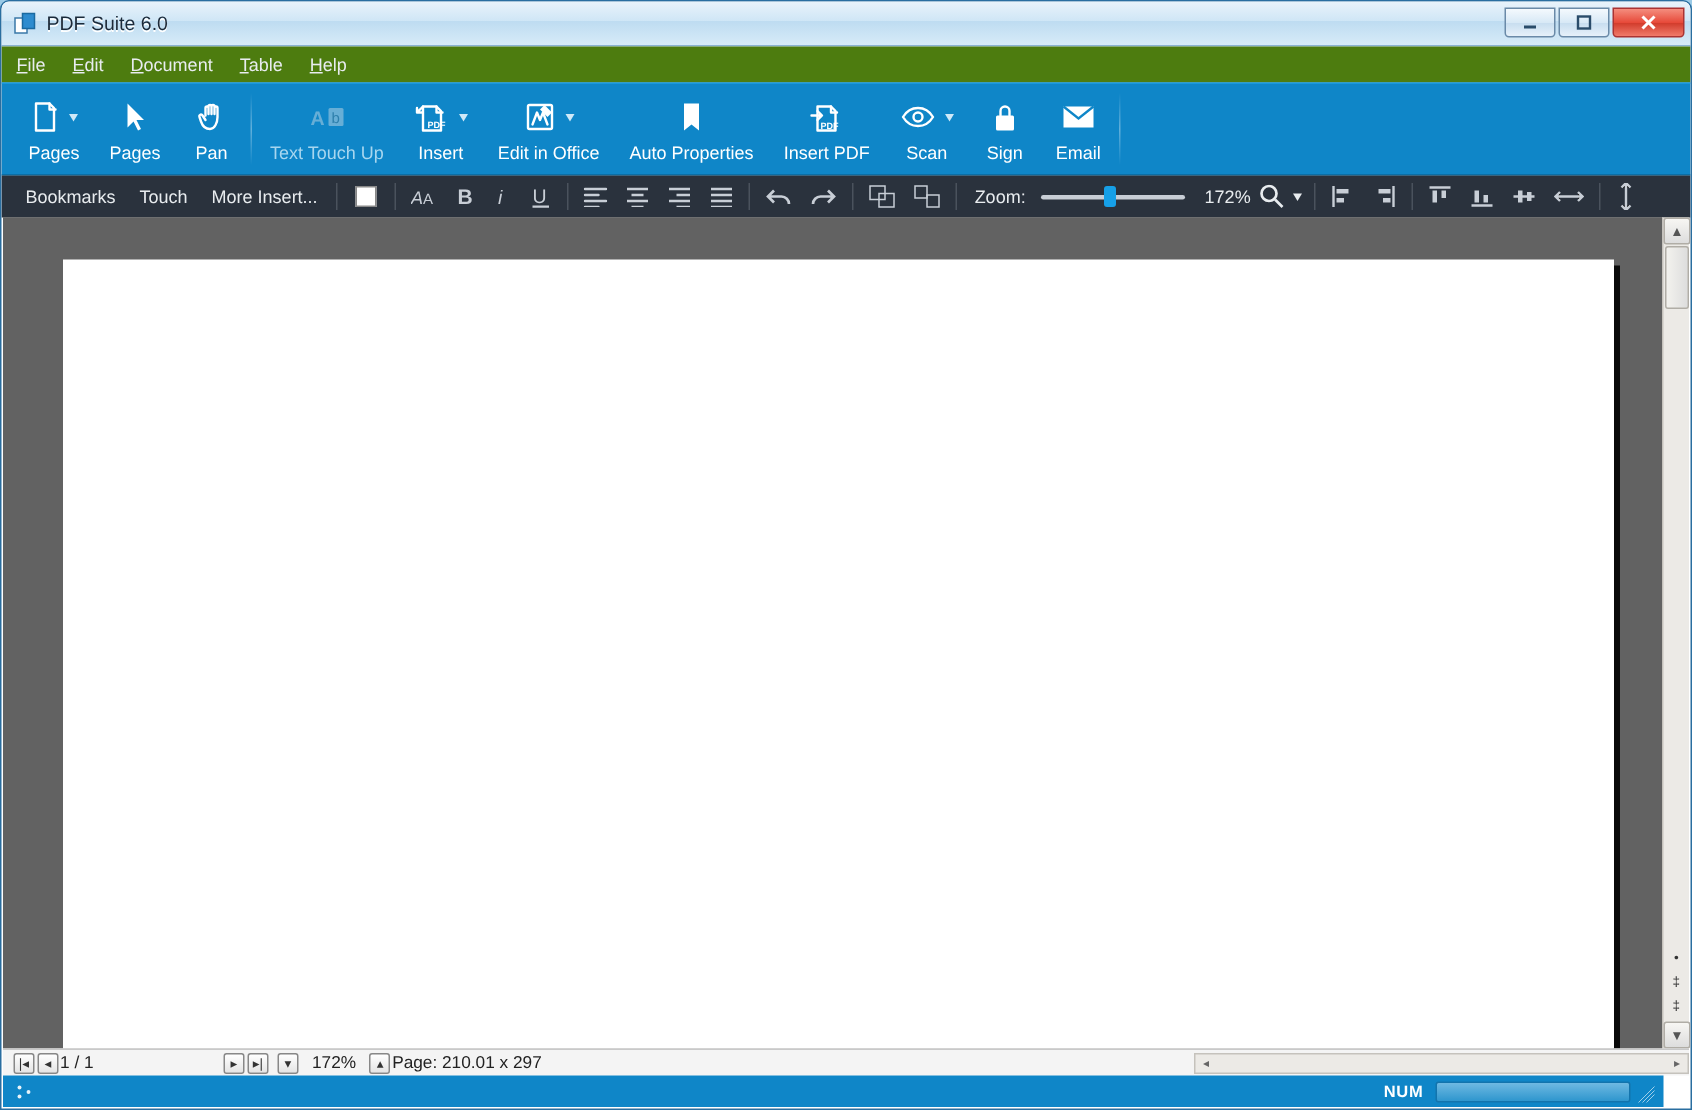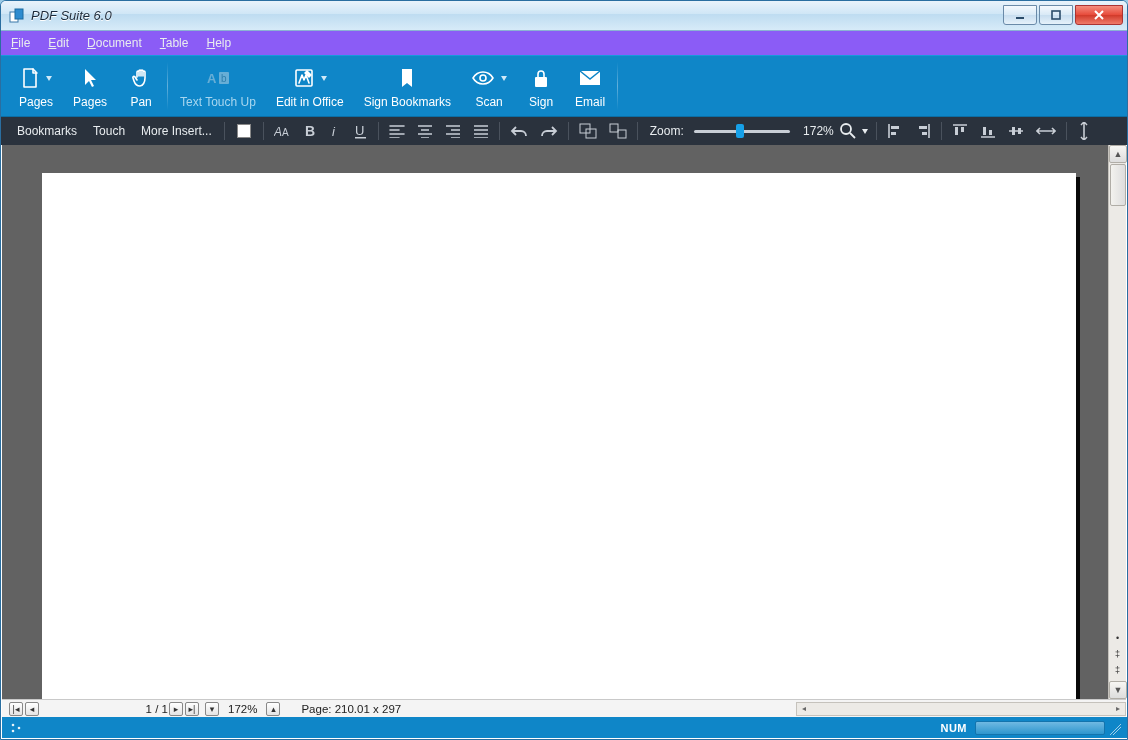--- a/index.html
+++ b/index.html
@@ -20,21 +20,20 @@
     border-radius: 6px 6px 0 0;
     overflow: hidden;
   }
   
   .titlebar {
     height: 30px;
     background: linear-gradient(180deg,#e9f3fb 0%, #cfe6f6 45%, #bedcf1 46%, #d7ebf8 100%);
     display: flex; align-items: center;
     padding: 0 4px 0 8px;
     border-bottom: 1px solid #8ab3d2;
-    font-style: italic;
   }
   .titlebar .appicon {
     width: 16px; height: 16px; margin-right: 6px;
     display:inline-flex; align-items:center; justify-content:center;
   }
   .titlebar .title {
     color: #1b2a3a; font-size: 13px;
     text-shadow: 0 1px 0 #fff;
   }
   .titlebar .spacer { flex: 1; }
@@ -53,21 +52,21 @@
   .winbtn.close {
     width: 48px;
     background: linear-gradient(180deg,#f48d7e 0%, #e74a3a 50%, #d13a2a 51%, #f07a6a 100%);
     border-color:#a33; color:#fff;
   }
   .winbtn svg { pointer-events:none; }
 
   
   .menubar {
     height: 24px;
-    background: #8b5cf6;
+    background: #4d7c0f;
     display:flex; align-items:center;
     padding: 0 10px;
     color:#e8ecef;
     gap: 18px;
     font-size: 12px;
   }
   .menubar .menuitem { cursor:default; }
   .menubar .menuitem .ul { text-decoration: underline; }
 
   
@@ -188,40 +187,40 @@
     color:#222;
   }
   .pagenav .pnbtn {
     width:14px; height:14px;
     border:1px solid #888; border-radius:2px;
     background:linear-gradient(180deg,#fff,#e4e4e4);
     display:flex;align-items:center;justify-content:center;
     margin: 0 1px;
     font-size:9px; color:#333;
   }
-  .pagenav .pnlabel { width: 128px; text-align:right;}
-  .pagenav .pginfo { margin-left: 20px;}
+  .pagenav .pnlabel { width: 108px; text-align:left;}
+  .pagenav .pginfo { }
   .pagenav .hscroll-region{
     flex:1; height:16px; margin-left:auto;
     display:flex; align-items:center; justify-content:flex-end;
   }
   .pagenav .hsbar{
     width: 330px; height:14px;
     background:#eceae6; border:1px solid #c5c2bc;
     position:relative; display:flex; align-items:center;
   }
   .pagenav .hsbar .harrow{
     width:14px;height:12px;display:flex;align-items:center;justify-content:center;
     font-size:8px;color:#666;
   }
   .pagenav .hsbar .spc{flex:1;}
 
   
   .statusbar {
-    position:absolute; left:1px; right:0; bottom:1px;
+    position:absolute; left:1px; right:18px; bottom:1px;
     height: 21px;
     background: #0f86c8;
     display:flex; align-items:center;
     color:#fff;
     padding: 0 6px;
     font-size: 11px;
   }
   .statusbar .lefticon{ width:16px; height:16px; display:flex;align-items:center;justify-content:center; opacity:.9;}
   .statusbar .spacer{flex:1;}
   .statusbar .num{ font-weight:bold; letter-spacing:.5px;}
@@ -322,36 +321,59 @@
           <svg width="26" height="20" viewBox="0 0 26 20">
             <text x="2" y="15" font-size="13" font-weight="bold" fill="#cfe9f8">A</text>
             <rect x="14" y="4" width="10" height="12" rx="1" fill="#cfe9f8"></rect>
             <text x="16" y="14" font-size="10" fill="#0f86c8">b</text>
           </svg>
         </span>
         <span class="rlabel">Text Touch Up</span>
       </div>
       <div class="ribbtn">
         <span class="ricon">
+          <svg width="24" height="22" viewBox="0 0 24 22">
+              <path class="ic" d="M6 4h9l3 3v13H6z"></path>
+              <path class="ic" d="M15 4v4h4"></path>
+              <path class="ic" d="M2 8l4-4M2 8h3M2 8v-3"></path>
+              <text x="9" y="18" font-size="6" fill="#fff" font-weight="bold">PDF</text>
+            </svg>
+          <span class="dd-caret"></span>
+        </span>
+        <span class="rlabel">Insert</span>
+      </div>
+      <div class="ribbtn">
+        <span class="ricon">
           <svg width="22" height="22" viewBox="0 0 22 22">
               <rect class="ic" x="3" y="3" width="16" height="16" rx="1"></rect>
               <path class="ic" d="M6 16l3-8 2 5 2-5 3 8"></path>
               <path class="ic fill" d="M14 3l5 5-3 3-5-5z"></path>
             </svg>
           <span class="dd-caret"></span>
         </span>
         <span class="rlabel">Edit in Office</span>
       </div>
       <div class="ribbtn">
         <span class="ricon">
           <svg width="18" height="22" viewBox="0 0 18 22">
               <path class="ic fill" d="M4 2h10v18l-5-4-5 4z"></path>
             </svg>
         </span>
-        <span class="rlabel">Sign Bookmarks</span>
+        <span class="rlabel">Auto Properties</span>
+      </div>
+      <div class="ribbtn">
+        <span class="ricon">
+          <svg width="24" height="22" viewBox="0 0 24 22">
+              <path class="ic" d="M6 4h9l3 3v13H6z"></path>
+              <path class="ic" d="M15 4v4h4"></path>
+              <path class="ic" d="M2 10h6M6 7l3 3-3 3"></path>
+              <text x="8" y="19" font-size="6" fill="#fff" font-weight="bold">PDF</text>
+            </svg>
+        </span>
+        <span class="rlabel">Insert PDF</span>
       </div>
       <div class="ribbtn">
         <span class="ricon">
           <svg width="24" height="16" viewBox="0 0 24 16">
               <path class="ic" d="M2 8c3-5 7-6 10-6s7 1 10 6c-3 5-7 6-10 6S5 13 2 8z"></path>
               <circle class="ic" cx="12" cy="8" r="3"></circle>
             </svg>
           <span class="dd-caret"></span>
         </span>
         <span class="rlabel">Scan</span>

